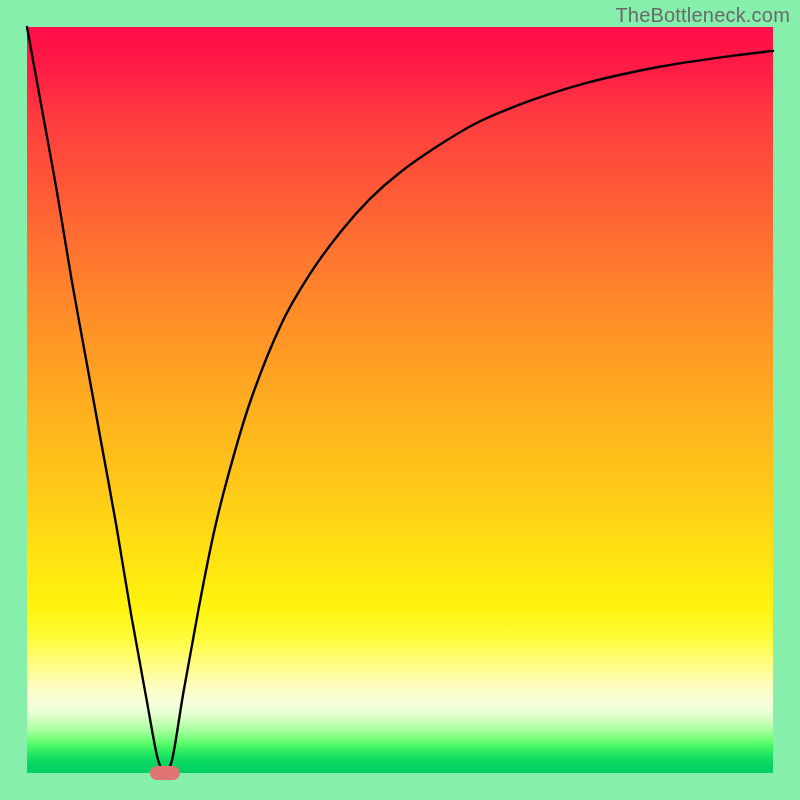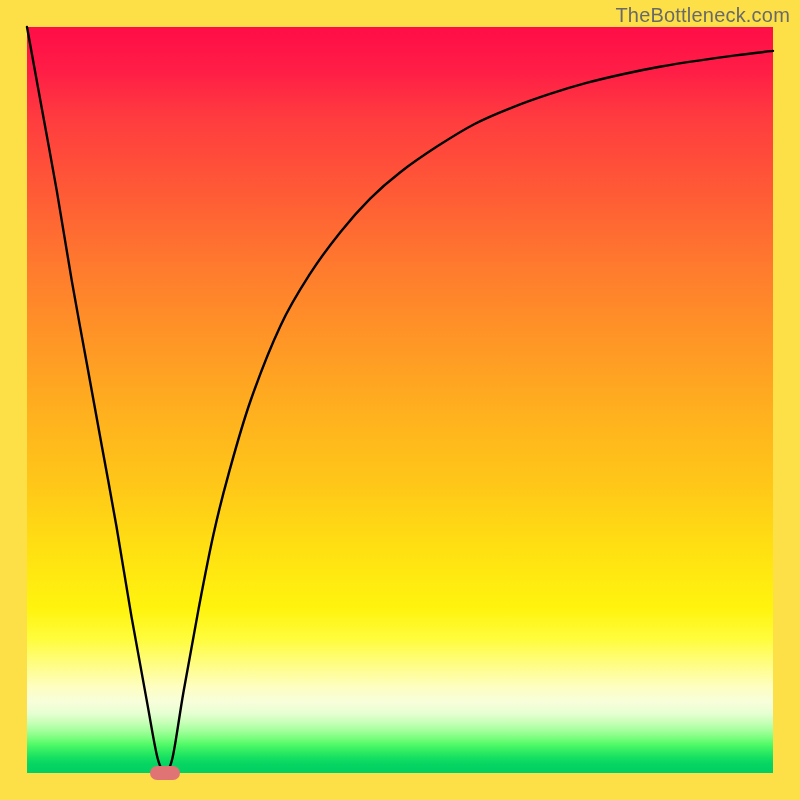--- a/index.html
+++ b/index.html
@@ -8,21 +8,21 @@
     width: 800px;
     height: 800px;
     overflow: hidden;
     background: #fff;
     font-family: Arial, Helvetica, sans-serif;
   }
   .frame {
     position: relative;
     width: 800px;
     height: 800px;
-    background: #fde047;
+    background: #86efac;
   }
   .plot-area {
     position: absolute;
     left: 27px;
     top: 27px;
     width: 746px;
     height: 746px;
     
     background: linear-gradient(
       to bottom,

